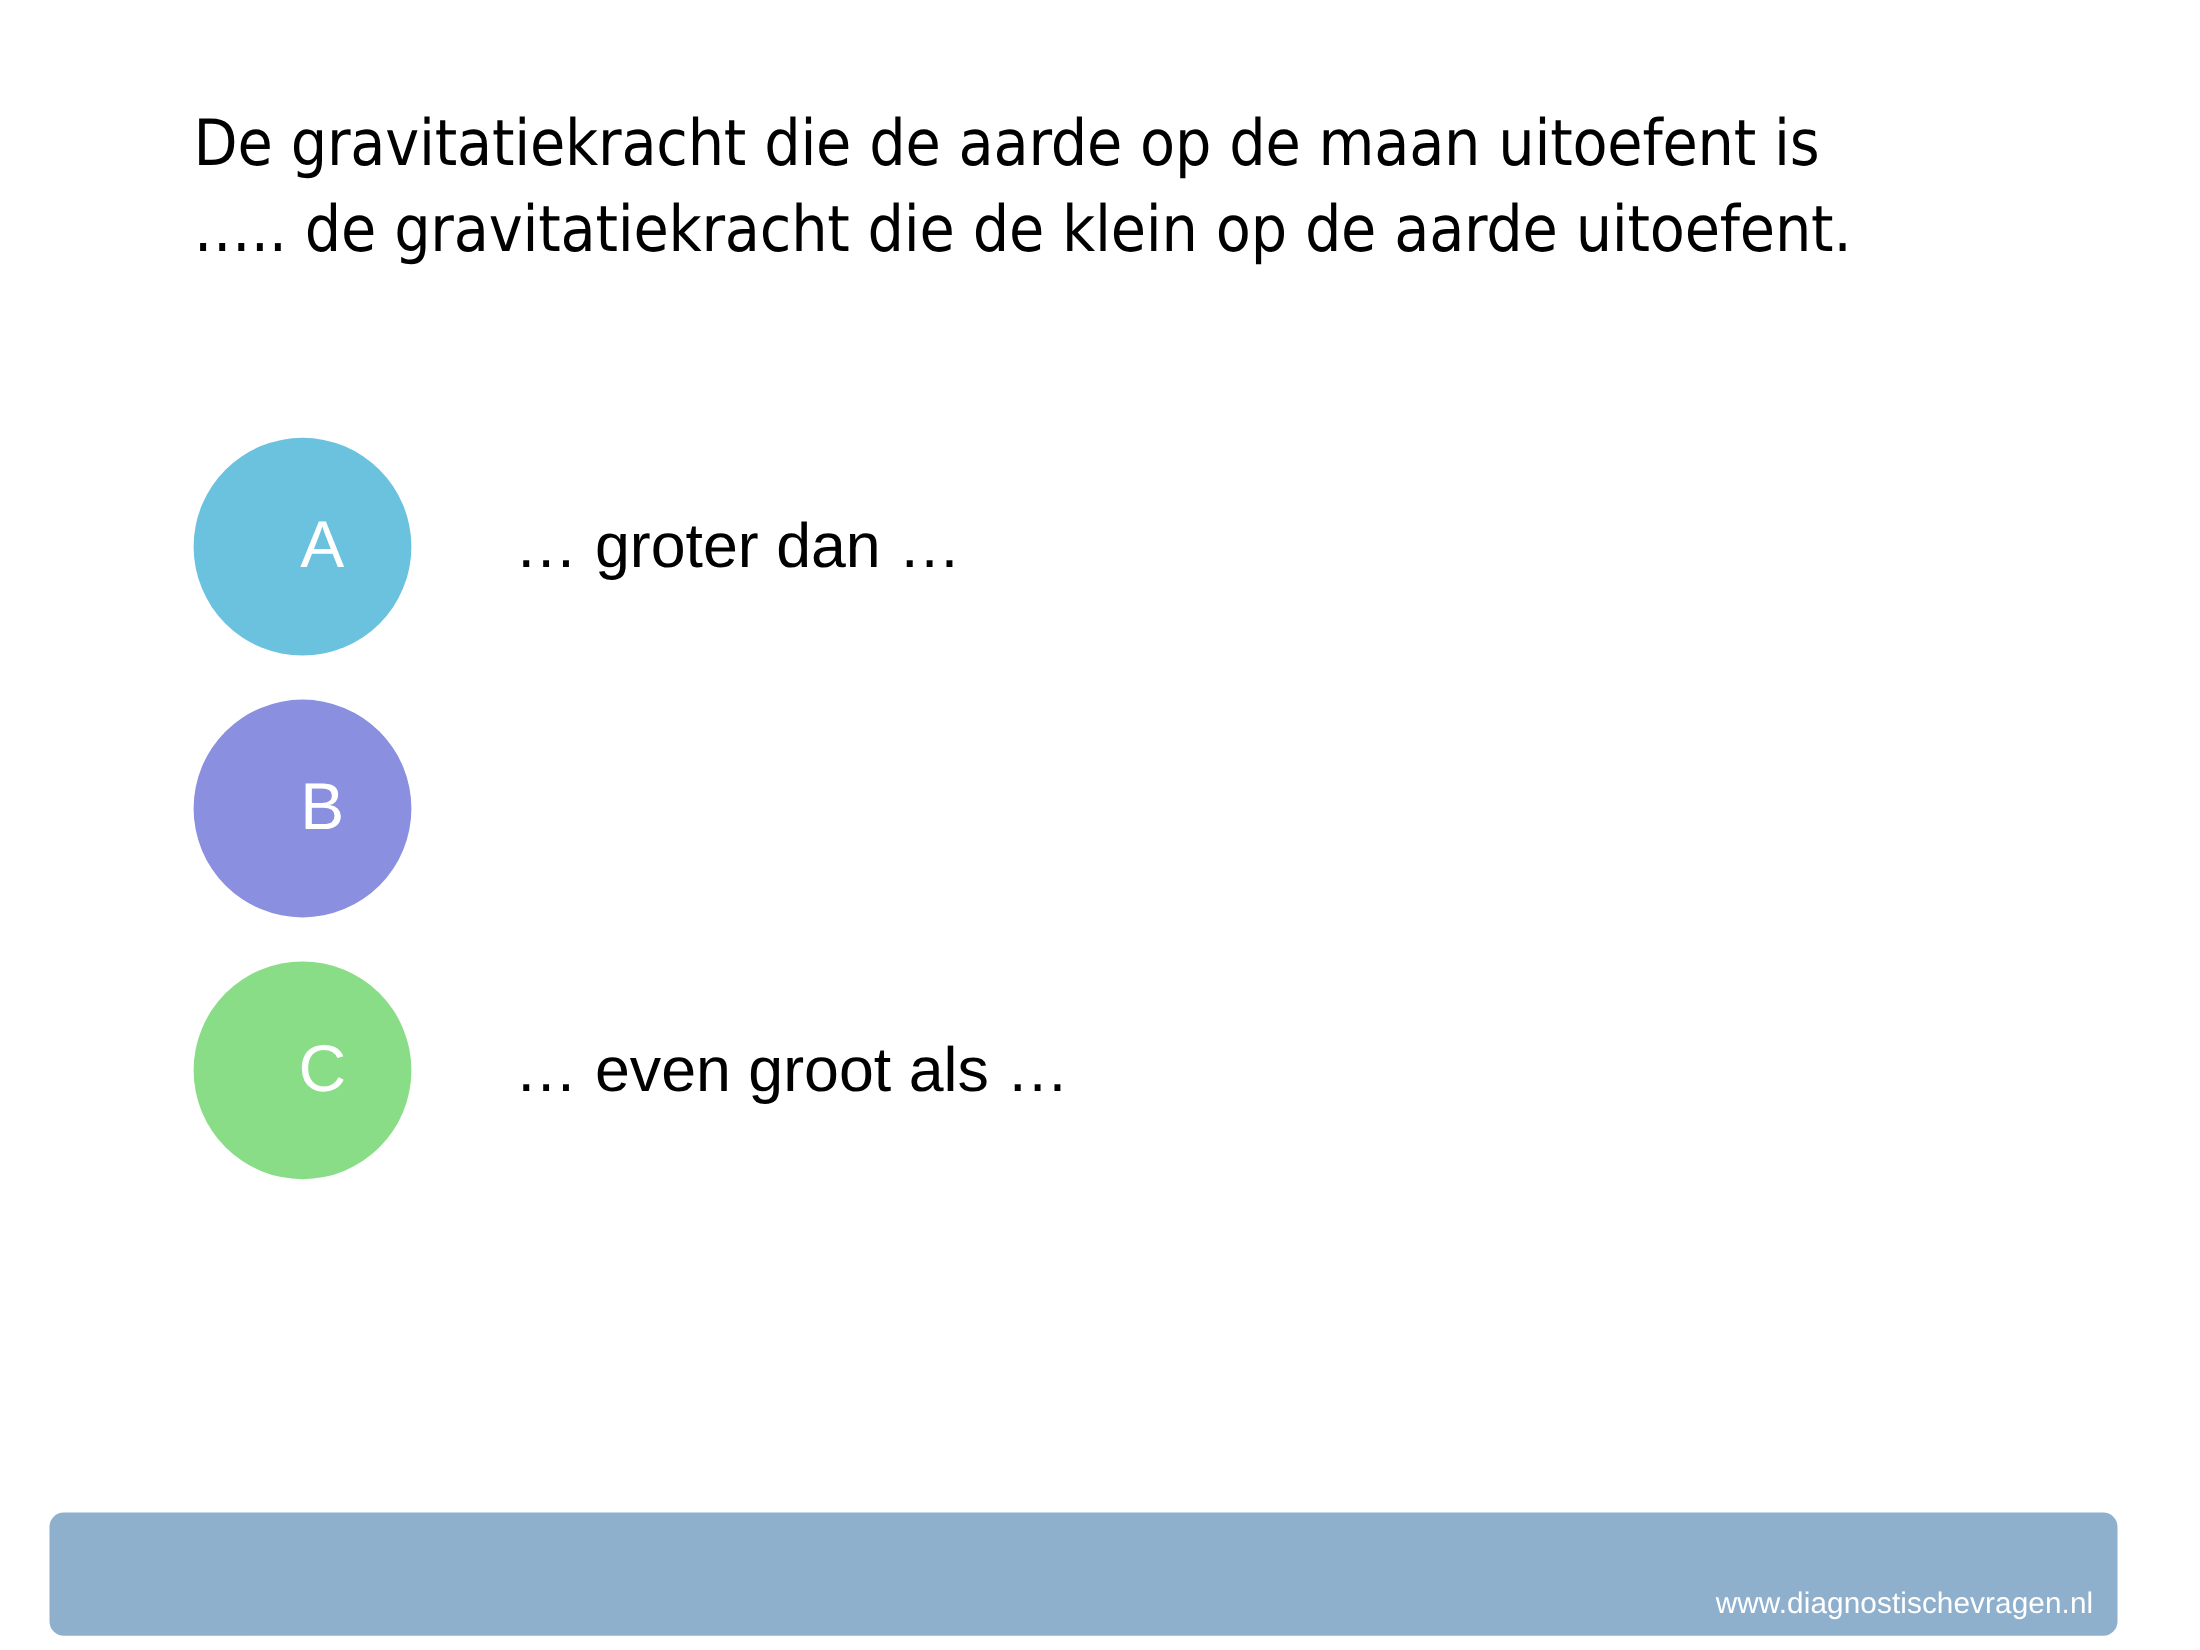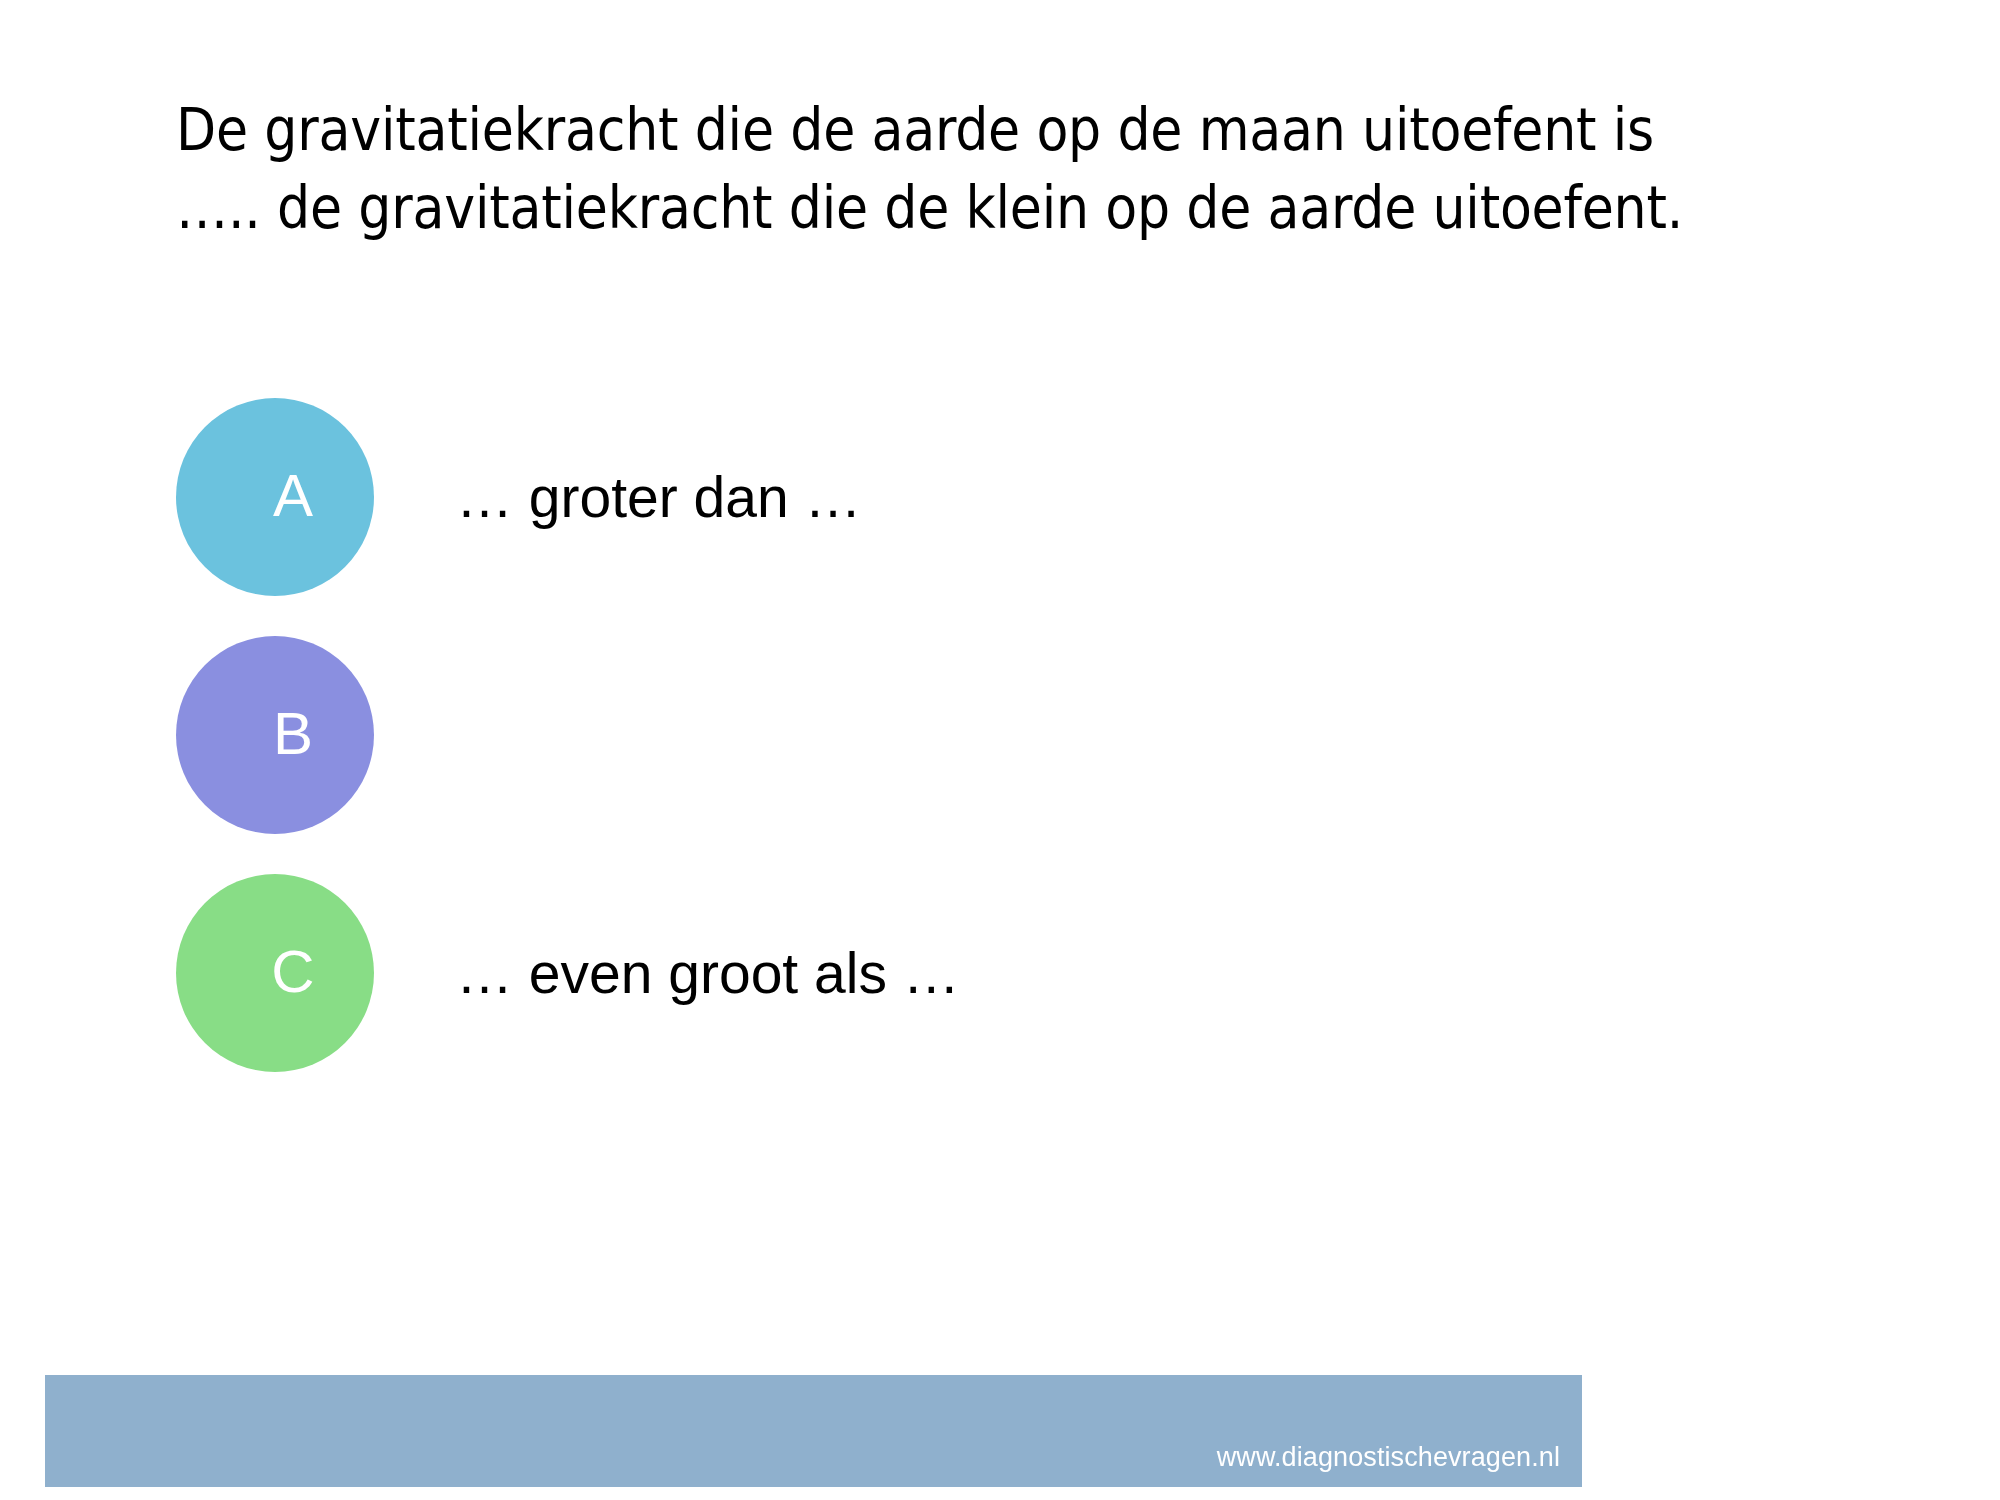--- a/index.html
+++ b/index.html
@@ -72,38 +72,39 @@
     padding-left: 36px;
     text-align: center;
     color: #ffffff;
     font-family: "Liberation Sans", sans-serif;
     font-size: 60px;
     font-weight: 400;
     line-height: 1;
   }
   .option-text {
     position: absolute;
-    left: 456px;
+    left: 468px;
     top: 50%;
     transform: translateY(-50%);
     font-family: "Liberation Sans", sans-serif;
     font-size: 57px;
     color: #000000;
     white-space: nowrap;
     line-height: 1.2;
   }
 
   
   .footer-bar {
     position: absolute;
     left: 45px;
     top: 1375px;
-    width: 1537px;
+    width: 1880px;
     height: 112px;
     background: #8fb0cd;
+    border-radius: 13px;
   }
   .footer-url {
     position: absolute;
     right: 22px;
     bottom: 16px;
     color: #ffffff;
     font-family: "Liberation Sans", sans-serif;
     font-size: 27px;
     line-height: 1;
     letter-spacing: 0.1px;

